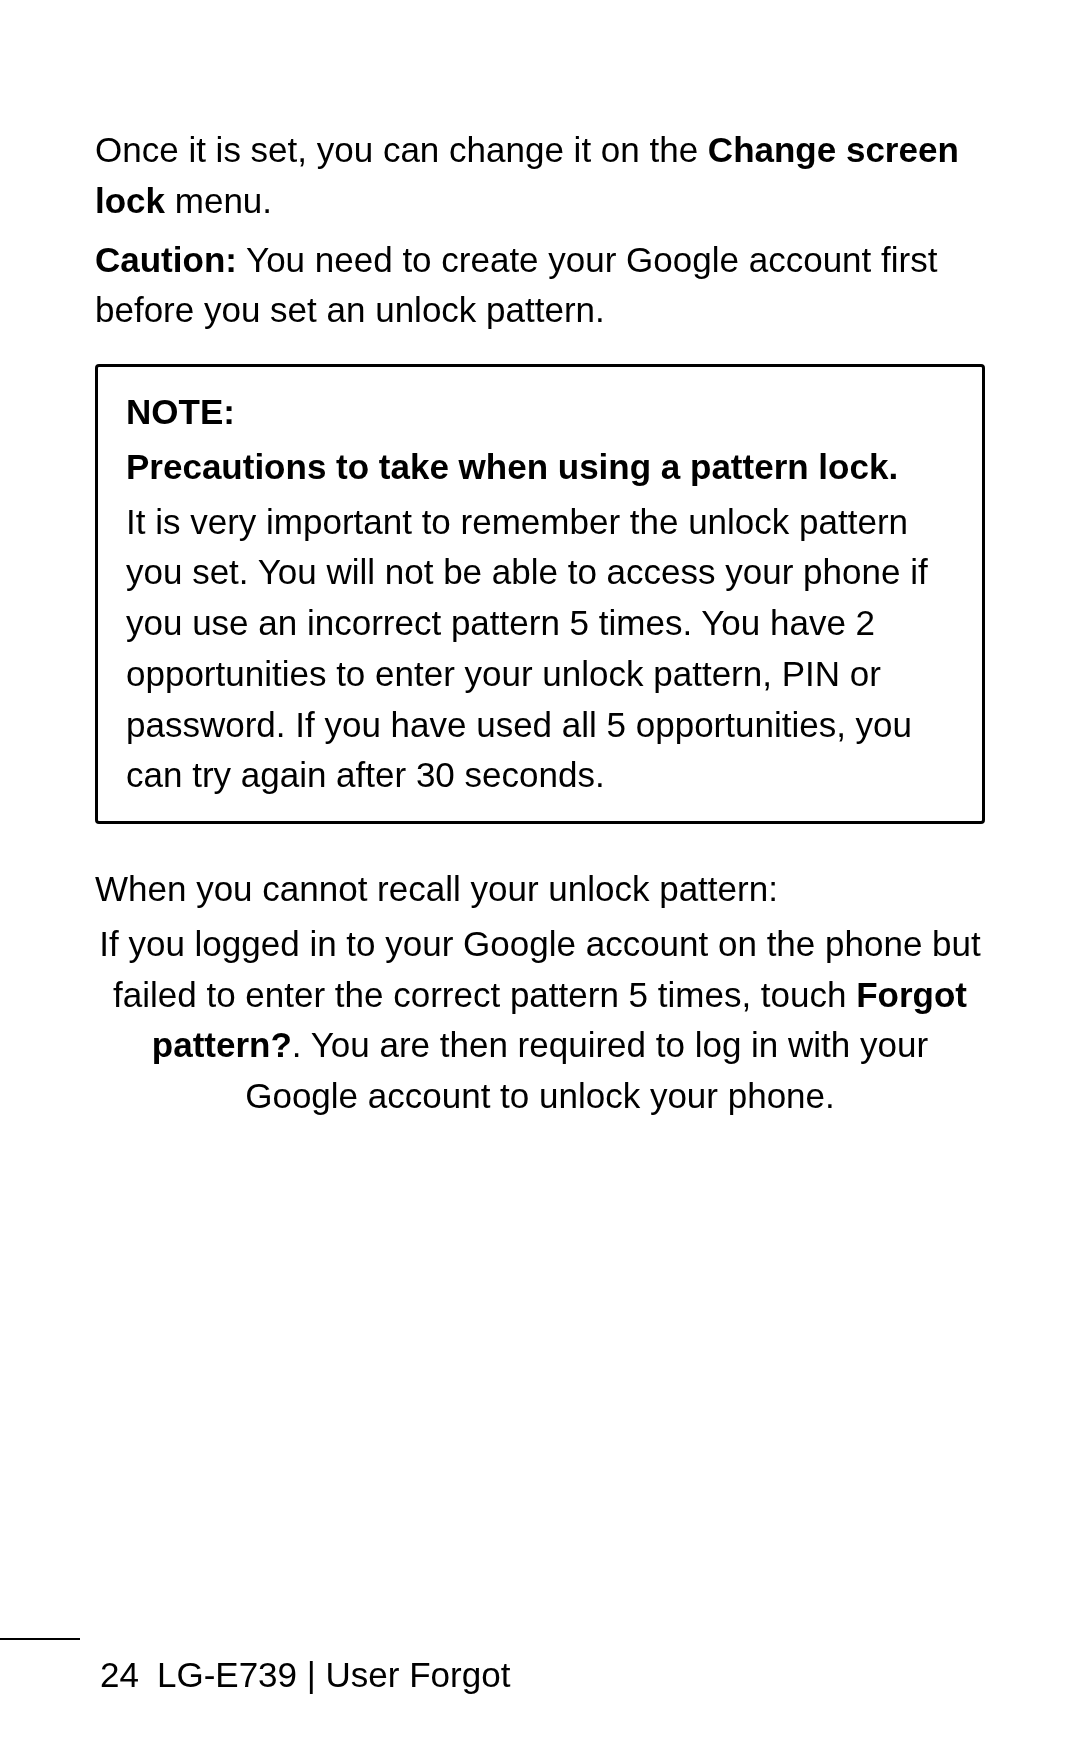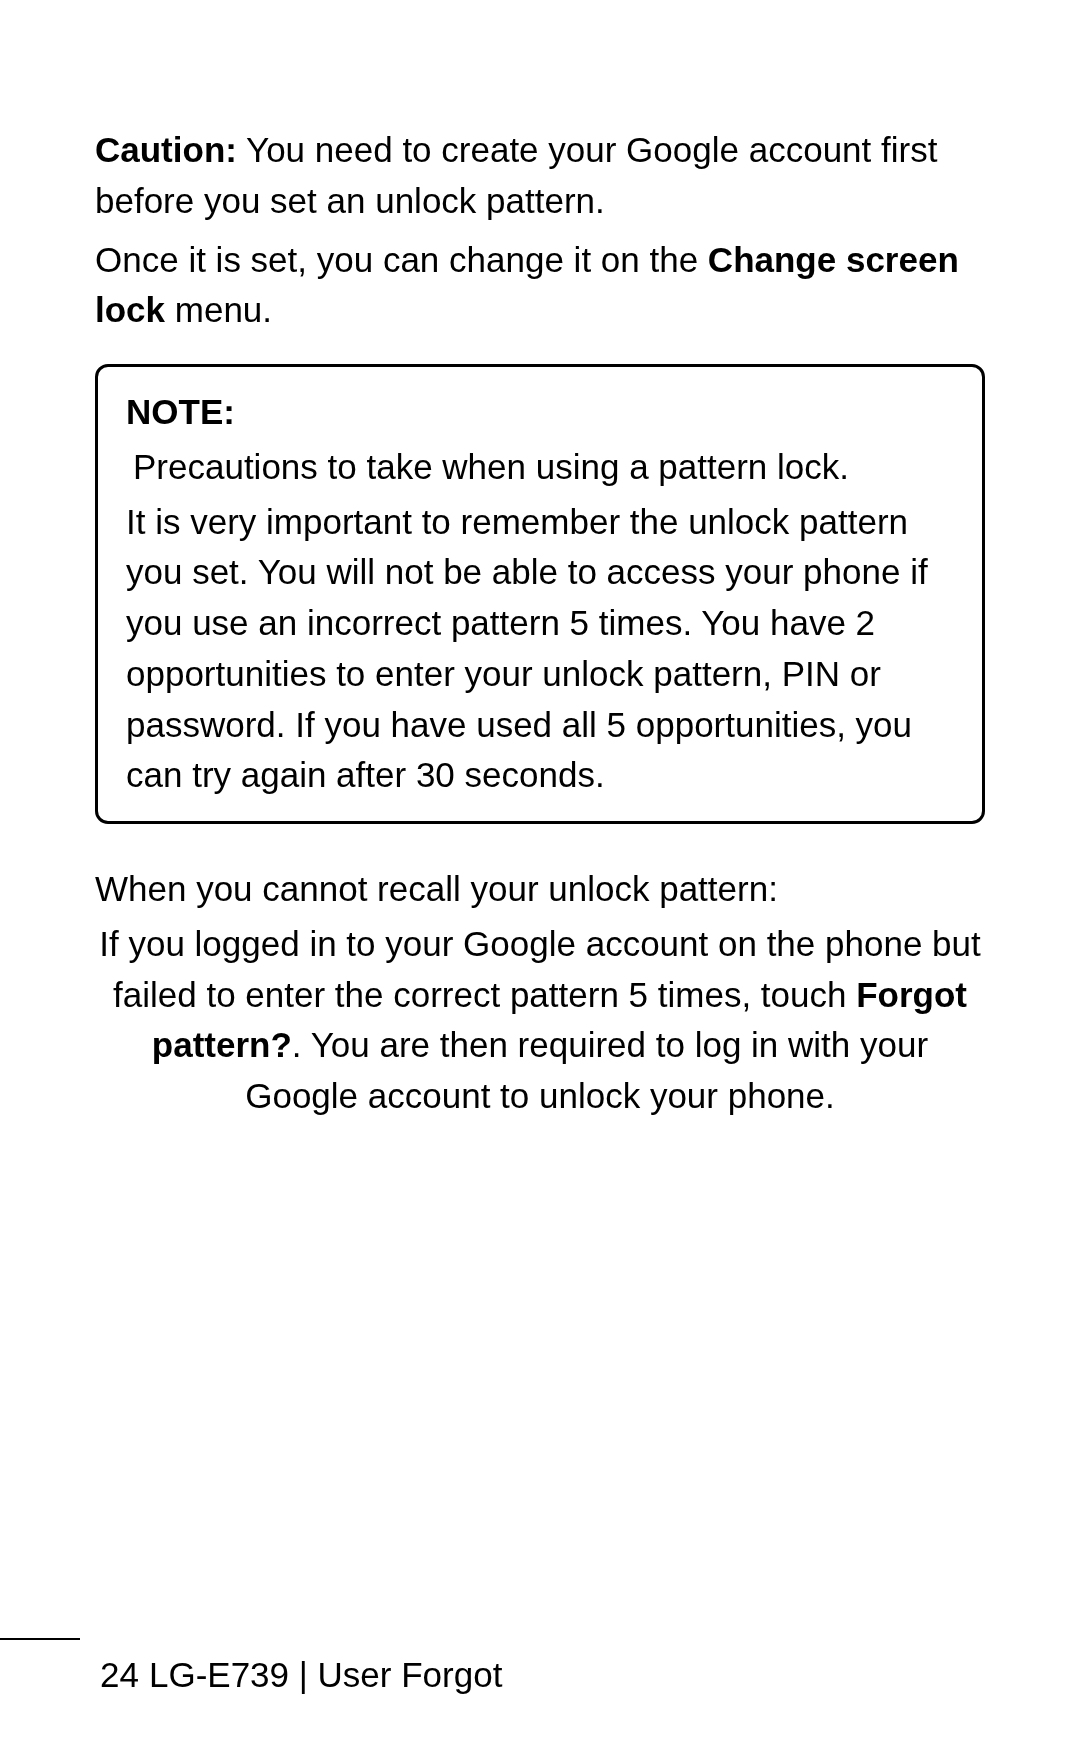--- a/index.html
+++ b/index.html
@@ -22,33 +22,32 @@
       width: 100%;
     }
     .para {
       margin-bottom: 8px;
     }
     .bold {
       font-weight: bold;
     }
     .note-box {
       border: 3px solid #000;
-      border-radius: 13px;
+      border-radius: 4px;
       padding: 20px 28px;
       margin-top: 28px;
       margin-bottom: 40px;
     }
     .note-title {
       font-weight: bold;
       margin-bottom: 4px;
     }
     .note-subtitle {
-      font-weight: normal;
+      font-weight: bold;
       margin-bottom: 4px;
-      margin-left: 7px;
     }
     .note-body {
       line-height: 1.45;
     }
     .heading {
       font-weight: normal;
       margin-bottom: 4px;
     }
     .para2 {
       margin-bottom: 8px;
@@ -68,37 +67,37 @@
       width: 80px;
       position: absolute;
       left: 0;
       top: -12px;
     }
     .footer-text {
       padding-left: 5px;
     }
     .page-num {
       display: inline-block;
-      margin-right: 10px;
+      margin-right: 18px;
     }
     .thin {
       font-weight: 300;
     }
   </style>
 </head>
 <body>
 
 <div class="content">
 
   <p class="para">
-    <span class="bold">Caution:</span><span> You need to create your Google account first before you set an unlock pattern.</span>
+    <span>Once it is set, you can change it on the </span><span class="bold">Change screen lock</span><span> menu.</span>
   </p>
 
   <p class="para">
-    <span>Once it is set, you can change it on the </span><span class="bold">Change screen lock</span><span> menu.</span>
+    <span class="bold">Caution:</span><span> You need to create your Google account first before you set an unlock pattern.</span>
   </p>
 
   <div class="note-box">
     <p class="note-title">NOTE:</p>
     <p class="note-subtitle">Precautions to take when using a pattern lock.</p>
     <p class="note-body">It is very important to remember the unlock pattern you set. You will not be able to access your phone if you use an incorrect pattern 5 times. You have 2 opportunities to enter your unlock pattern, PIN or password. If you have used all 5 opportunities, you can try again after 30 seconds.</p>
   </div>
 
   <p class="heading">When you cannot recall your unlock pattern:</p>
 

